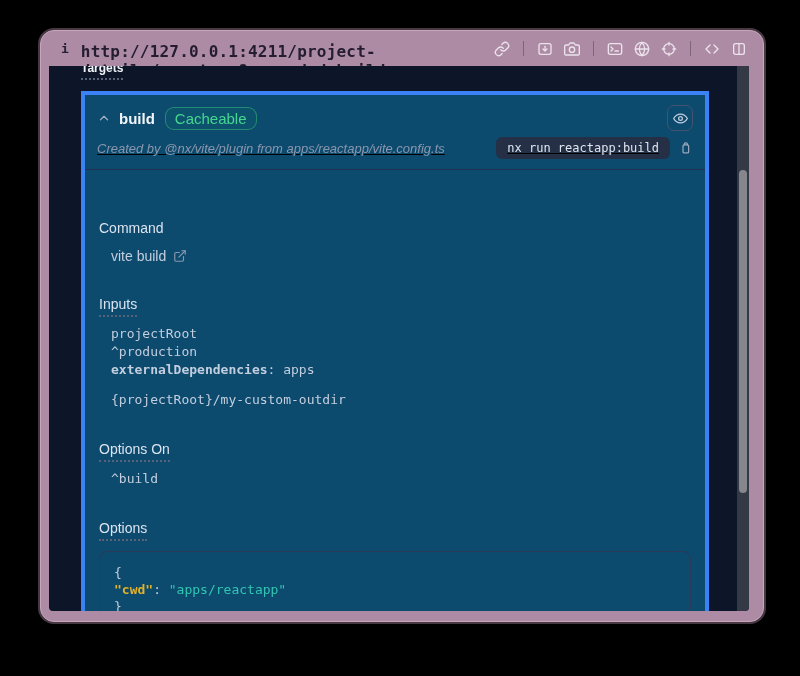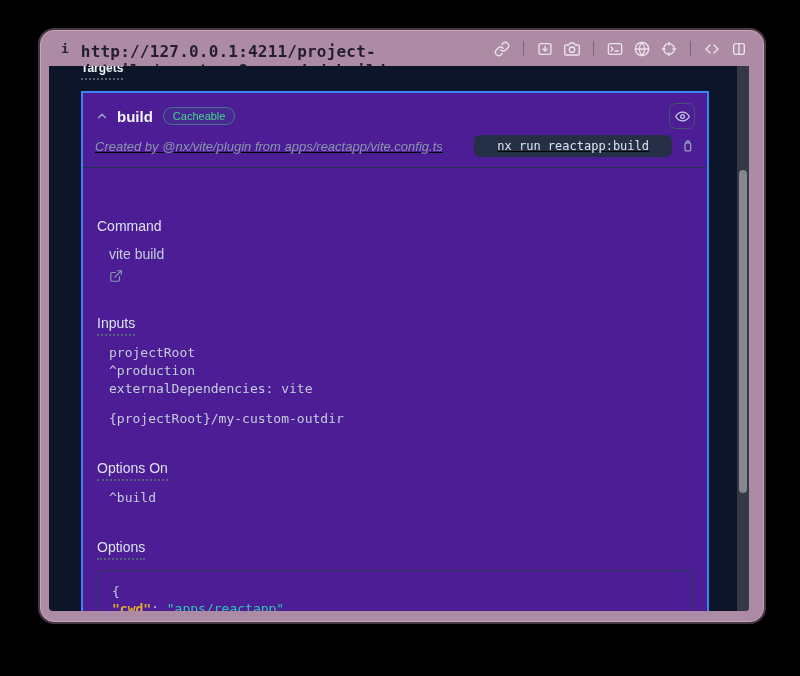--- a/index.html
+++ b/index.html
@@ -22,42 +22,42 @@
   .content{ position:absolute; left:8px; right:14px; top:35px; bottom:10px;
     background:#0d1528; overflow:hidden; border-radius:0 0 4px 4px; }
   .scroll-track{ position:absolute; top:0; right:0; width:12px; height:100%; background:#343a45; }
   .scroll-thumb{ position:absolute; top:104px; right:2px; width:8px; height:323px; background:#85878d; border-radius:4px; }
 
   .page{ padding:0 40px 0 32px; }
   h2.targets{ margin-top:-5px; font-size:12px; font-weight:600; color:#f1f5f9; }
   .dotted{ display:inline-block; border-bottom:2px dotted #566379; padding-bottom:3px; }
 
   
-  .card{ border:2px solid #3b82f6; border-radius:0; margin-top:11px; background:#4c1d95; }
+  .card{ border:4px solid #3b82f6; border-radius:0; margin-top:11px; background:#0c4a6e; }
   .card-header{ display:flex; align-items:center; padding:10px 12px 2px 12px; }
   .chev{ color:#9aa7bc; display:flex; margin-right:8px; cursor:pointer; }
   .target-name{ font-size:15px; font-weight:700; color:#f1f5f9; }
-  .badge{ margin-left:10px; font-size:11px; color:#45d68f; background:rgba(34,197,94,.07);
+  .badge{ margin-left:10px; font-size:15px; color:#45d68f; background:rgba(34,197,94,.07);
     border:1px solid rgba(74,222,128,.4); border-radius:9px; padding:2px 9px; }
   .eye-btn{ margin-left:auto; width:26px; height:26px; border:1px solid #44536f; border-radius:7px;
     background:none; color:#c3cede; display:flex; align-items:center; justify-content:center; cursor:pointer; }
   .card-subheader{ display:flex; align-items:center; padding:4px 12px 10px 12px;text-decoration:underline; }
   .created-by{ font-size:13px; font-style:italic; color:#8a97ad; }
   .chip{ margin-left:auto; font-family:"DejaVu Sans Mono",monospace; font-size:12px; color:#dde5f0;
-    background:#253047; border-radius:6px; padding:4px 23px; }
+    background:#253047; border-radius:6px; padding:4px 11px; }
   .copy-btn{ background:none; border:none; color:#9aa7bc; margin-left:8px; display:flex; cursor:pointer; padding:0; }
   .divider{ border-top:1px solid #223052; }
 
   .card-body{ padding:18px 14px 22px 14px; }
   .sec-label{ font-size:14px; font-weight:500; color:#dbe3ef;margin-top:32px; }
   .mono-list{ padding-left:12px; margin:8px 0 12px 0; font-family:"DejaVu Sans Mono",monospace;
     font-size:13px; color:#c3cede; line-height:18px; }
-  .mono-list .b{ font-weight:normal; }
+  .mono-list .b{ font-weight:bold; }
   .cmd-line{ padding-left:12px; margin:12px 0 14px 0; font-size:14px; color:#c3cede;
-    display:flex; gap:7px;flex-direction:column; }
+    display:flex; align-items:center; gap:7px; }
   .ext-btn{ background:none; border:none; color:#8a97ad; display:flex; cursor:pointer; padding:0; }
 
   .code-block{ margin-top:10px; border:1px solid #2b3a58; border-radius:8px; padding:12px 14px;
     font-family:"DejaVu Sans Mono",monospace; font-size:13px; line-height:17px; color:#c3cede; }
   .code-key{ color:#e2b228; font-weight:bold; }
   .code-str{ color:#31c6b2; }
   .card.serve .card-header{ padding-bottom:12px; }
   svg{ display:block; }
 </style>
 </head>
@@ -168,21 +168,21 @@
                   <polyline points="15 3 21 3 21 9"></polyline>
                   <line x1="10" y1="14" x2="21" y2="3"></line>
                 </svg>
             </button>
           </div>
 
           <div class="sec-label"><span class="dotted">Inputs</span></div>
           <div class="mono-list">
             <div>projectRoot</div>
             <div>^production</div>
-            <div><span class="b">externalDependencies</span><span>: vite</span></div>
+            <div><span class="b">externalDependencies</span><span>: apps</span></div>
           </div>
 
           <div class="mono-list">
             <div>{projectRoot}/my-custom-outdir</div>
           </div>
 
           <div class="sec-label"><span class="dotted">Options On</span></div>
           <div class="mono-list">
             <div>^build</div>
           </div>

